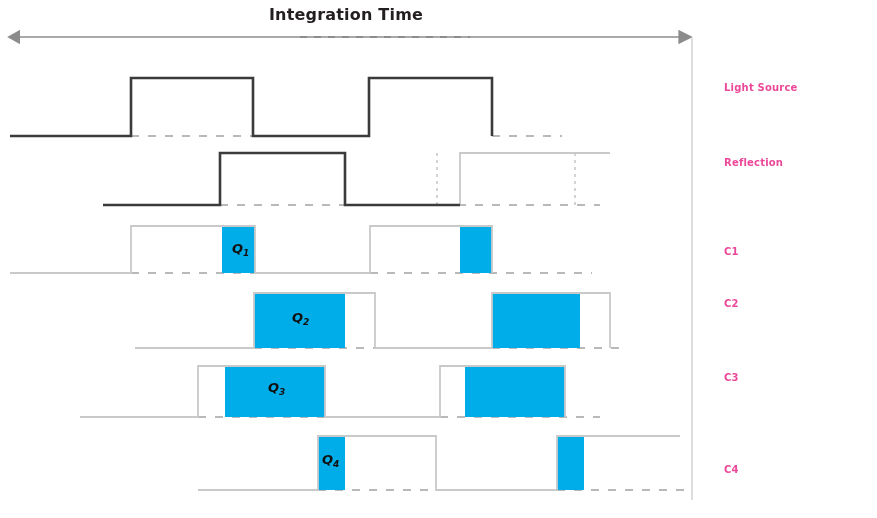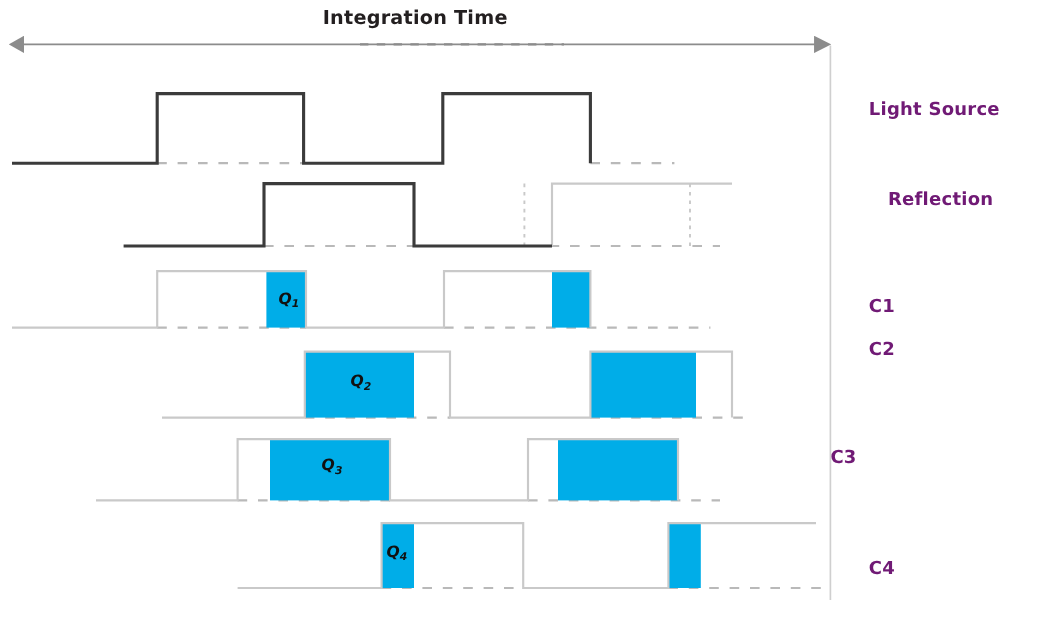--- a/index.html
+++ b/index.html
@@ -4,22 +4,22 @@
 <style>
   html,body{margin:0;padding:0;background:#ffffff;}
   body{width:877px;height:518px;overflow:hidden;
        font-family:"DejaVu Sans","Liberation Sans",sans-serif;}
   #stage{position:relative;width:795px;height:518px;background:#fff;}
   #wave{position:absolute;left:0;top:0;}
   .rowlabel{
     position:absolute;
     font-family:"DejaVu Sans","Liberation Sans",sans-serif;
     font-weight:bold;
-    font-size:15px;
-    color:#701a75;
+    font-size:10px;
+    color:#ec4899;
     letter-spacing:0.2px;
     white-space:nowrap;
   }
   #title{
     position:absolute;
     left:0; top:5px; width:692px;
     text-align:center;
     font-family:"DejaVu Sans","Liberation Sans",sans-serif;
     font-weight:bold;
     font-size:16px;
@@ -99,19 +99,19 @@
 
     <g font-family="DejaVu Sans, Liberation Sans, sans-serif" font-weight="bold" fill="#111111">
       <text x="232" y="253" font-size="13" font-style="italic">Q<tspan font-size="9" dy="3">1</tspan></text>
       <text x="292" y="322" font-size="13" font-style="italic">Q<tspan font-size="9" dy="3">2</tspan></text>
       <text x="268" y="392" font-size="13" font-style="italic">Q<tspan font-size="9" dy="3">3</tspan></text>
       <text x="322" y="464" font-size="13" font-style="italic">Q<tspan font-size="9" dy="3">4</tspan></text>
     </g>
   </svg>
 
   <div class="rowlabel" style="left:724px;top:82px">Light Source</div>
-  <div class="rowlabel" style="left:740px;top:157px">Reflection</div>
+  <div class="rowlabel" style="left:724px;top:157px">Reflection</div>
   <div class="rowlabel" style="left:724px;top:246px">C1</div>
-  <div class="rowlabel" style="left:724px;top:282px">C2</div>
-  <div class="rowlabel" style="left:692px;top:372px">C3</div>
+  <div class="rowlabel" style="left:724px;top:298px">C2</div>
+  <div class="rowlabel" style="left:724px;top:372px">C3</div>
   <div class="rowlabel" style="left:724px;top:464px">C4</div>
 
 </div>
 
 </body></html>

